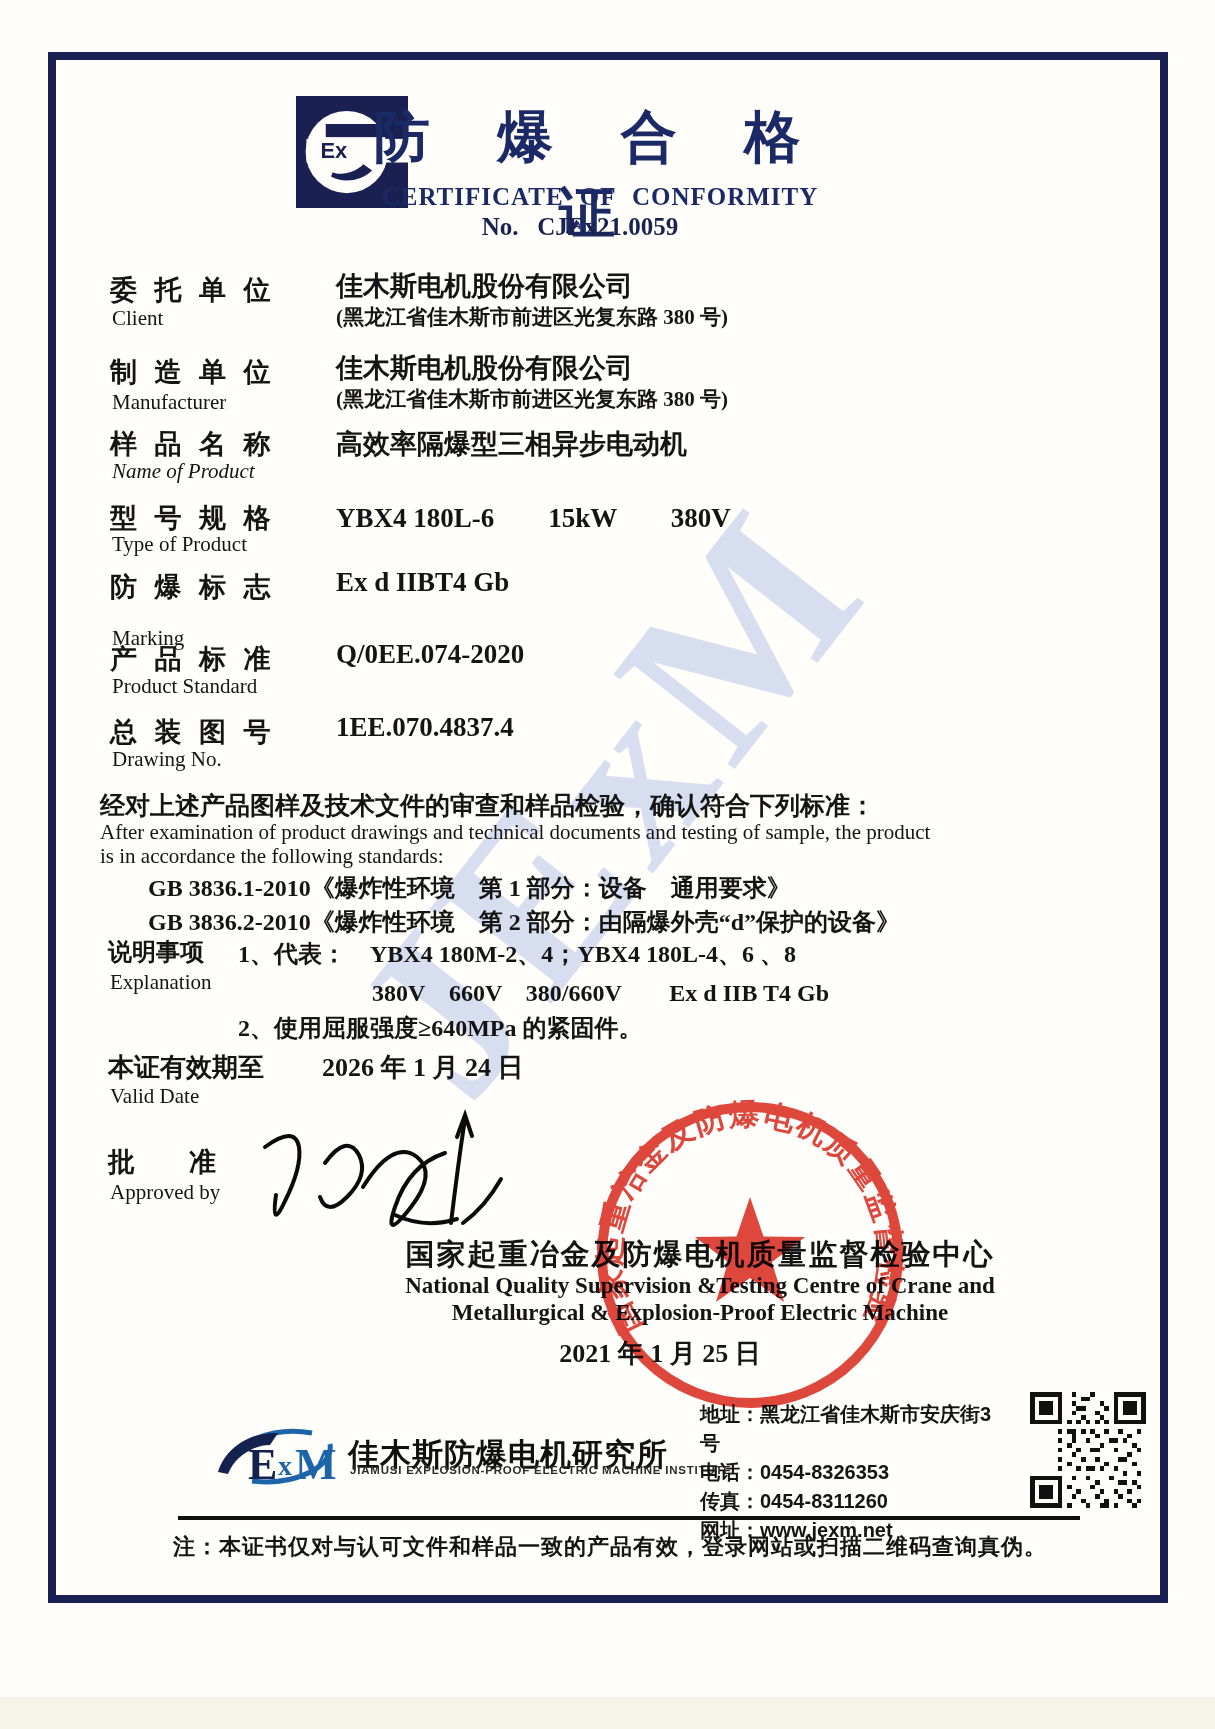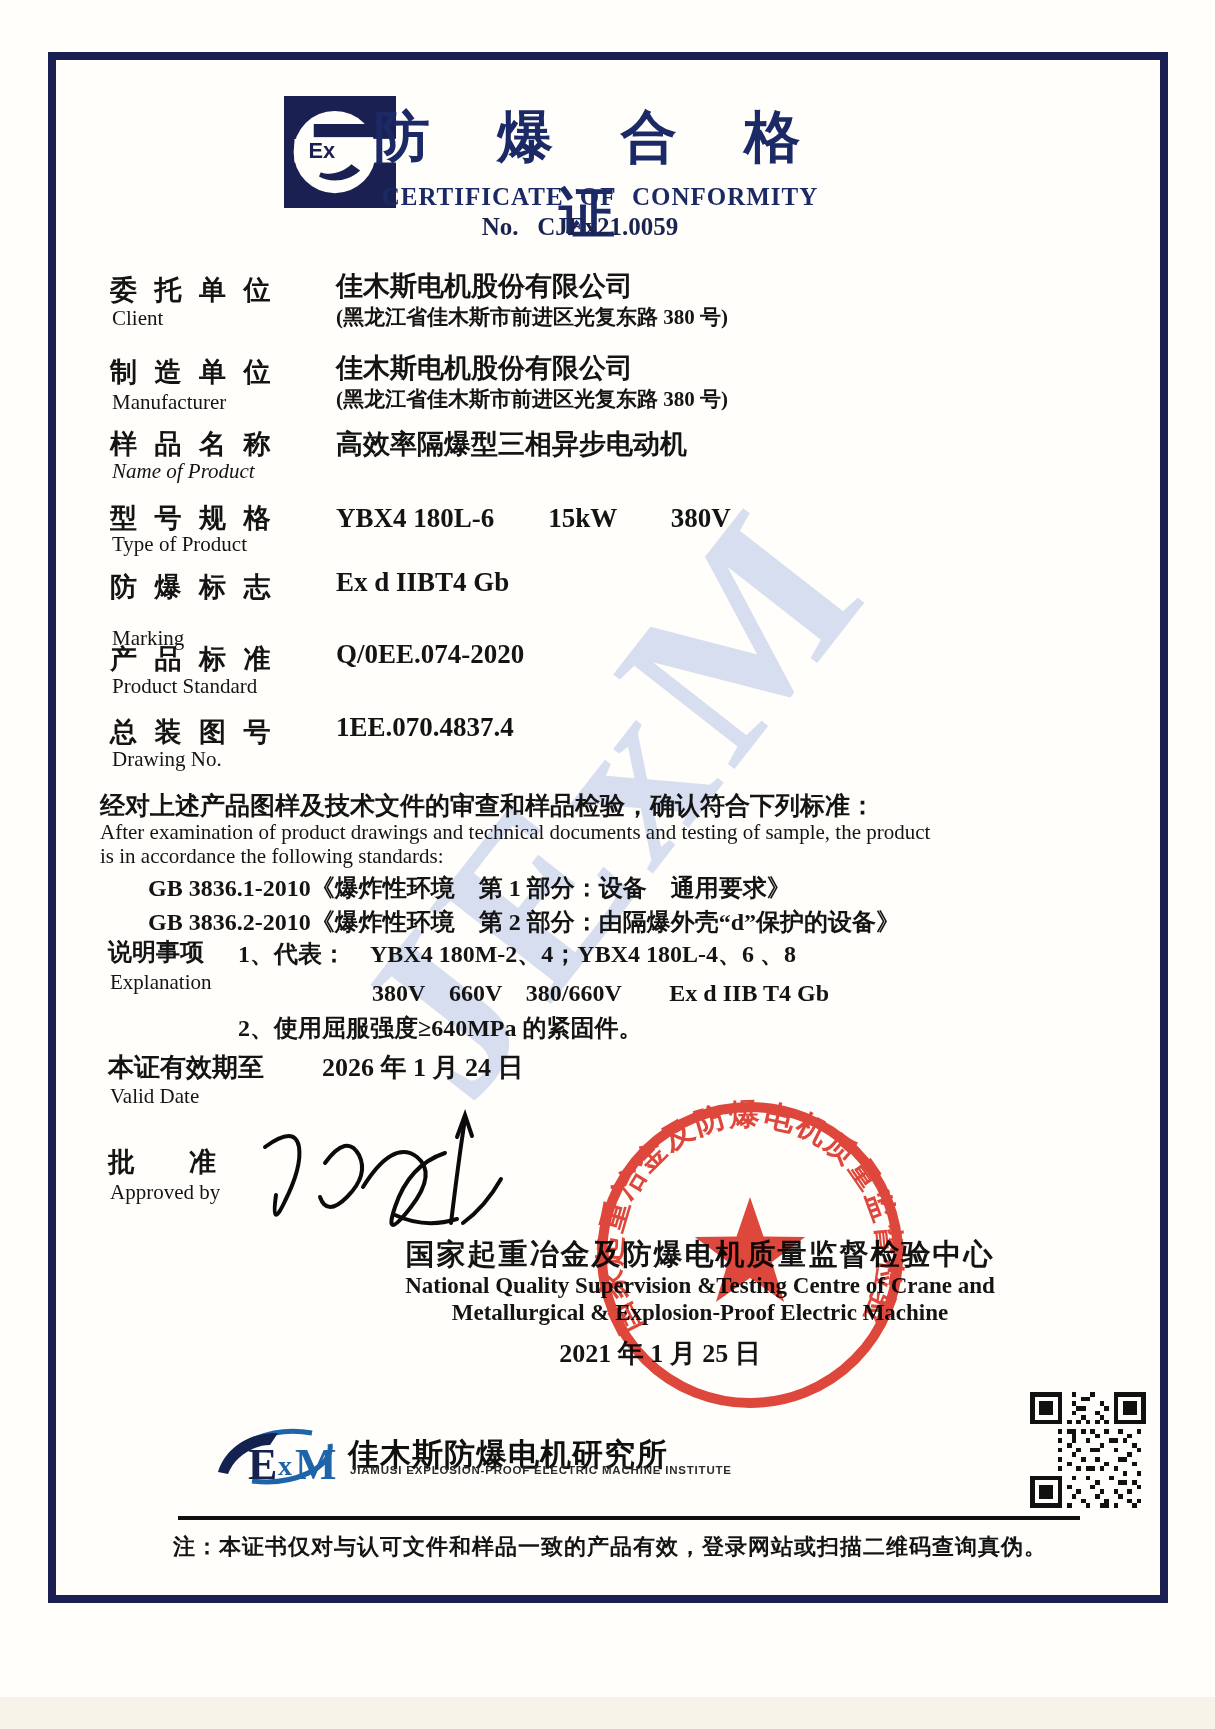--- a/index.html
+++ b/index.html
@@ -40,21 +40,21 @@
 <body>
 
 <div class="page">
 
   <div class="frame"></div>
 
   <div class="abs watermark" style="left:90px;top:320px;width:1040px;height:960px;">
     <span data-bind="watermark">JExM</span>
   </div>
 
-  <div class="abs" style="left:236px;top:96px;width:112px;height:110px;padding-left:48px;">
+  <div class="abs" style="left:248px;top:96px;width:112px;height:110px;padding-left:48px;">
     <svg width="112" height="112" viewBox="0 0 128 128">
       <rect width="128" height="128" fill="#1a2152"></rect>
       <circle cx="58" cy="64" r="47" fill="#fffefa"></circle>
       <rect x="34" y="32" width="94" height="15" fill="#1a2152"></rect>
       <rect x="12" y="49" width="116" height="27" fill="#fffefa"></rect>
       <text x="28" y="71" font-family="Liberation Sans, sans-serif" font-weight="bold" font-size="25" fill="#1a2152">Ex</text>
       <path d="M40,92 C54,100 75,97 87,85 L77,78 C67,88 52,91 42,87 Z" fill="#1a2152"></path>
     </svg>
   </div>
 
@@ -147,20 +147,26 @@
       <path d="M118,24 C122,48 80,66 40,61" fill="none" stroke="#1e64a8" stroke-width="5"></path>
       <path d="M6,52 C14,26 40,12 66,13 L58,25 C40,25 22,38 16,54 Z" fill="#13224f"></path>
       <text x="36" y="59" font-family="Liberation Serif, serif" font-weight="bold" font-size="44" fill="#13224f">E</text>
       <text x="66" y="55" font-family="Liberation Serif, serif" font-weight="bold" font-size="28" fill="#1e64a8">x</text>
       <text x="83" y="59" font-family="Liberation Serif, serif" font-weight="bold" font-size="44" fill="#1e64a8">M</text>
     </svg>
   </div>
   <div class="abs inst-cn" style="left:348px;top:1434px;" data-bind="footer.institute_cn">佳木斯防爆电机研究所</div>
   <div class="abs inst-en" style="left:350px;top:1464px;text-align:center;" data-bind="footer.institute_en">JIAMUSI EXPLOSION-PROOF ELECTRIC MACHINE INSTITUTE</div>
 
+  <div class="abs" style="left:700px;top:1400px;width:310px;">
+    <div class="contact-line"><span data-bind="footer.contact.0.label">地址：</span><span data-bind="footer.contact.0.value">黑龙江省佳木斯市安庆街3号</span></div>
+    <div class="contact-line"><span data-bind="footer.contact.1.label">电话：</span><span data-bind="footer.contact.1.value">0454-8326353</span></div>
+    <div class="contact-line"><span data-bind="footer.contact.2.label">传真：</span><span data-bind="footer.contact.2.value">0454-8311260</span></div>
+    <div class="contact-line"><span data-bind="footer.contact.3.label">网址：</span><span data-bind="footer.contact.3.value">www.jexm.net</span></div>
+  </div>
 
   <div class="abs" style="left:1030px;top:1392px;width:116px;height:116px;">
     <svg width="116" height="116" viewBox="0 0 25 25" shape-rendering="crispEdges">
       <rect width="25" height="25" fill="#fffefa"></rect>
       <g fill="#111">
         <rect x="0" y="0" width="7" height="7"></rect>
           <rect x="18" y="0" width="7" height="7"></rect>
           <rect x="0" y="18" width="7" height="7"></rect>
       </g>
       <g fill="#fffefa">

